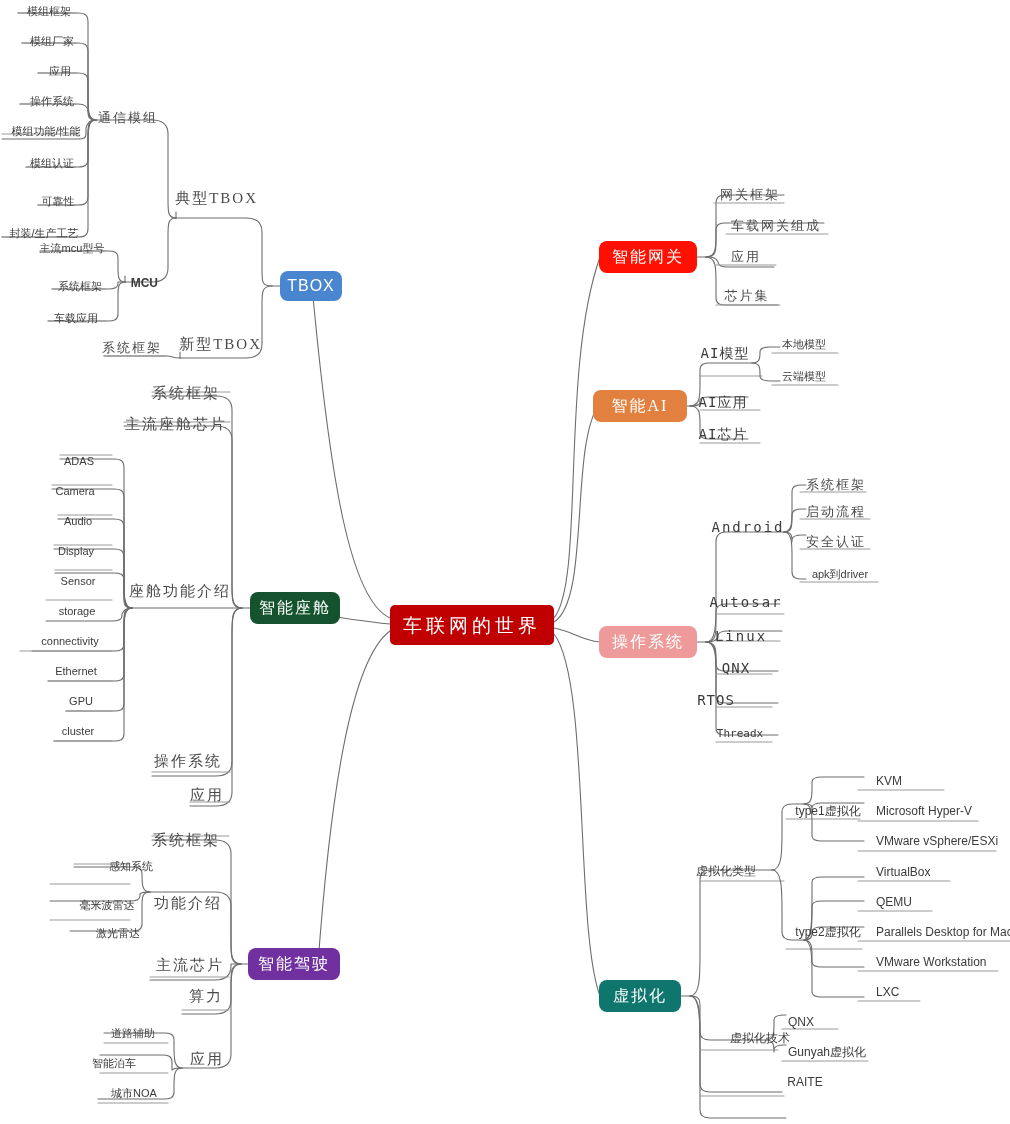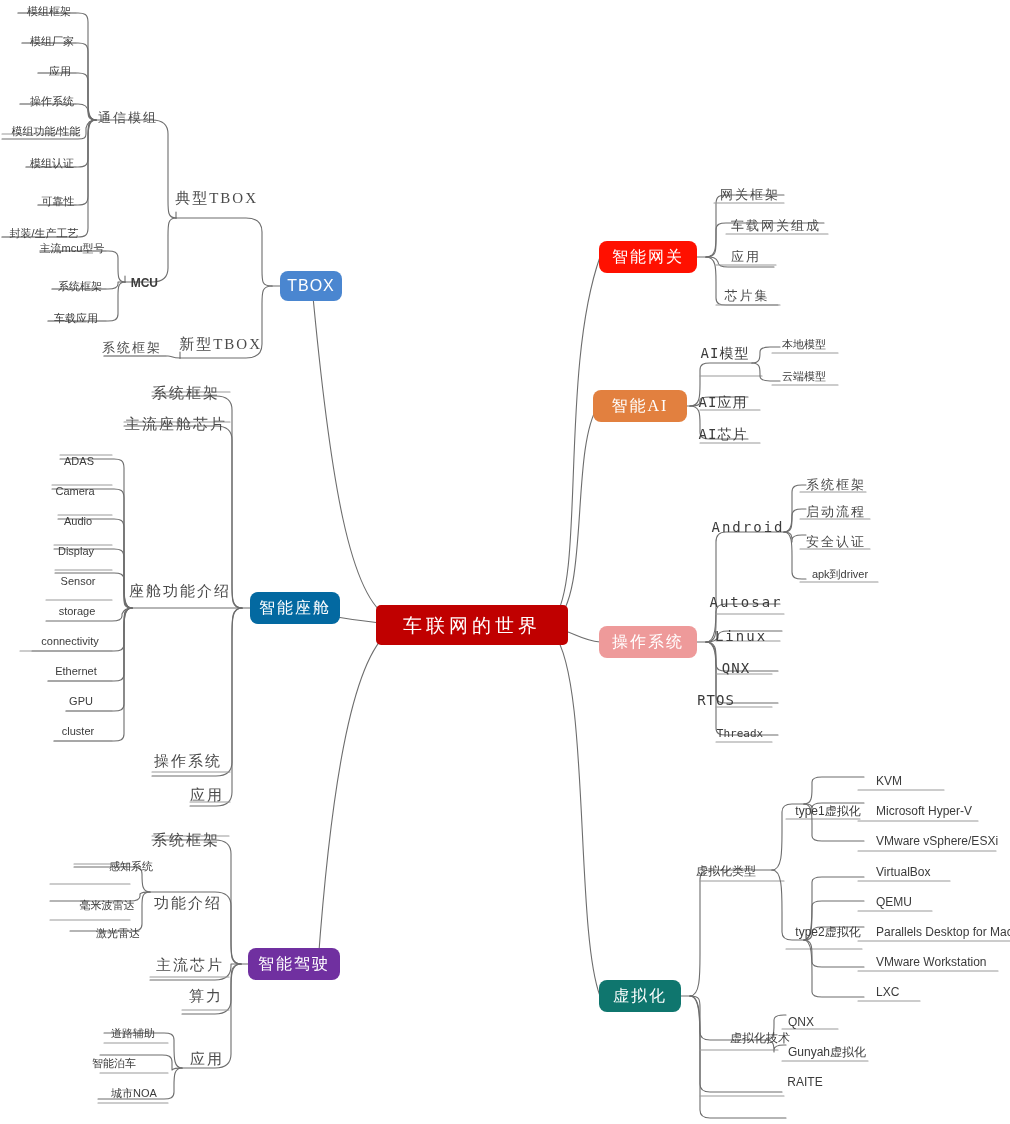--- a/index.html
+++ b/index.html
@@ -263,21 +263,21 @@
       <path d="M858,1001 L920,1001" stroke="#9a9a9a"></path>
 
       <path d="M766,1040 C774,1040 774,1032 774,1024 L774,1020 C774,1016 778,1015 784,1015 L786,1015"></path>
       <path d="M766,1040 C774,1040 774,1046 774,1052 L774,1050 C774,1046 778,1045 784,1045 L786,1045"></path>
       <path d="M782,1029 L838,1029" stroke="#9a9a9a"></path>
       <path d="M782,1061 L868,1061" stroke="#9a9a9a"></path>
 
     </g>
   </svg>
 
-  <div class="node box root anchor-c" style="left:472px; top:625px; width:192px; height:40px; background:#C00000;">
+  <div class="node box root anchor-c" style="left:472px; top:625px; width:164px; height:40px; background:#C00000;">
     <span>车联网的世界</span>
   </div>
 
   <div class="node box lat anchor-c" style="left:311px; top:286px; width:62px; height:30px; background:#4A86D0; font-family:'Liberation Sans', sans-serif; letter-spacing:1px;">
     <span>TBOX</span>
   </div>
 
   <div class="node lbl serif lvl1 anchor-r" style="left:258px; top:198px;">
     <span>典型TBOX</span>
   </div>
@@ -312,21 +312,21 @@
   <div class="node lbl small anchor-c" style="left:72px; top:248px;">
     <span>主流mcu型号</span></div>
   <div class="node lbl small anchor-c" style="left:80px; top:286px;">
     <span>系统框架</span></div>
   <div class="node lbl small anchor-c" style="left:76px; top:318px;">
     <span>车载应用</span></div>
 
   <div class="node lbl serif lvl2 anchor-c" style="left:132px; top:347px;">
     <span>系统框架</span></div>
 
-  <div class="node box lat anchor-c" style="left:295px; top:608px; width:90px; height:32px; background:#0369a1;">
+  <div class="node box lat anchor-c" style="left:295px; top:608px; width:90px; height:32px; background:#14532d;">
     <span>智能座舱</span>
   </div>
 
   <div class="node lbl serif lvl1 anchor-c" style="left:186px; top:393px;">
     <span>系统框架</span></div>
   <div class="node lbl serif lvl1 anchor-c" style="left:176px; top:424px;">
     <span>主流座舱芯片</span></div>
   <div class="node lbl serif lvl1 anchor-c" style="left:180px; top:591px;">
     <span>座舱功能介绍</span></div>
   <div class="node lbl serif lvl1 anchor-c" style="left:188px; top:761px;">

